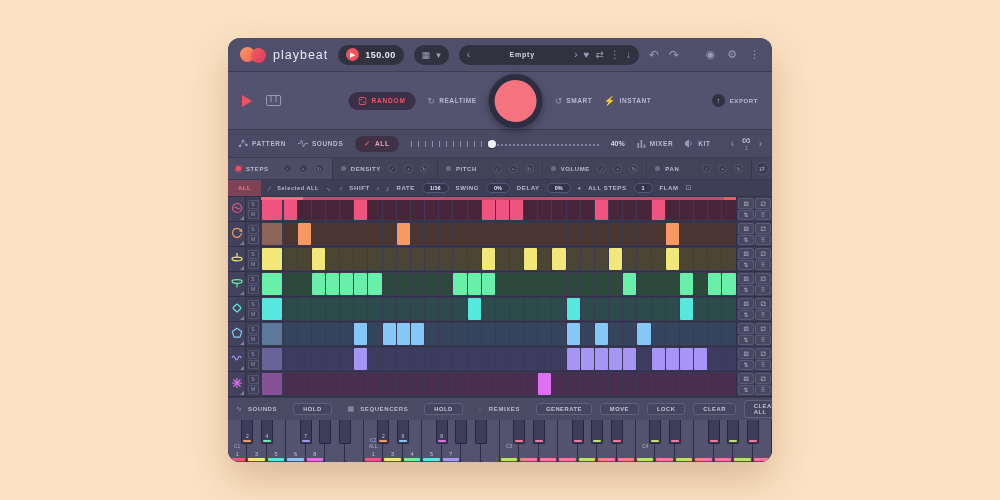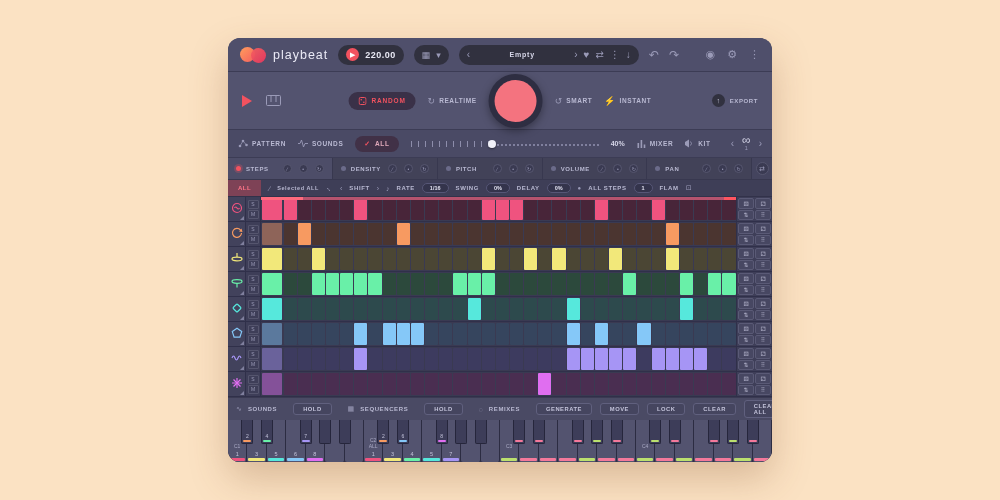--- a/index.html
+++ b/index.html
@@ -108,21 +108,21 @@
   <div class="topbar">
     <div class="logo">
       <div class="logo-mark">
           <i></i>
           <i></i>
         </div>
       <span class="logo-text">playbeat</span>
     </div>
     <div class="pill">
       <div class="playdot">▶</div>
-      <span class="bpm">220.00</span>
+      <span class="bpm">150.00</span>
     </div>
     <div class="pill">
       <span class="mini-ic">▦</span>
       <span class="mini-ic">▾</span>
     </div>
     <div class="pill preset">
       <span class="tb-ic">‹</span>
       <span class="name">Empty</span>
       <span class="tb-ic">›</span>
       <span class="tb-ic">♥</span>

